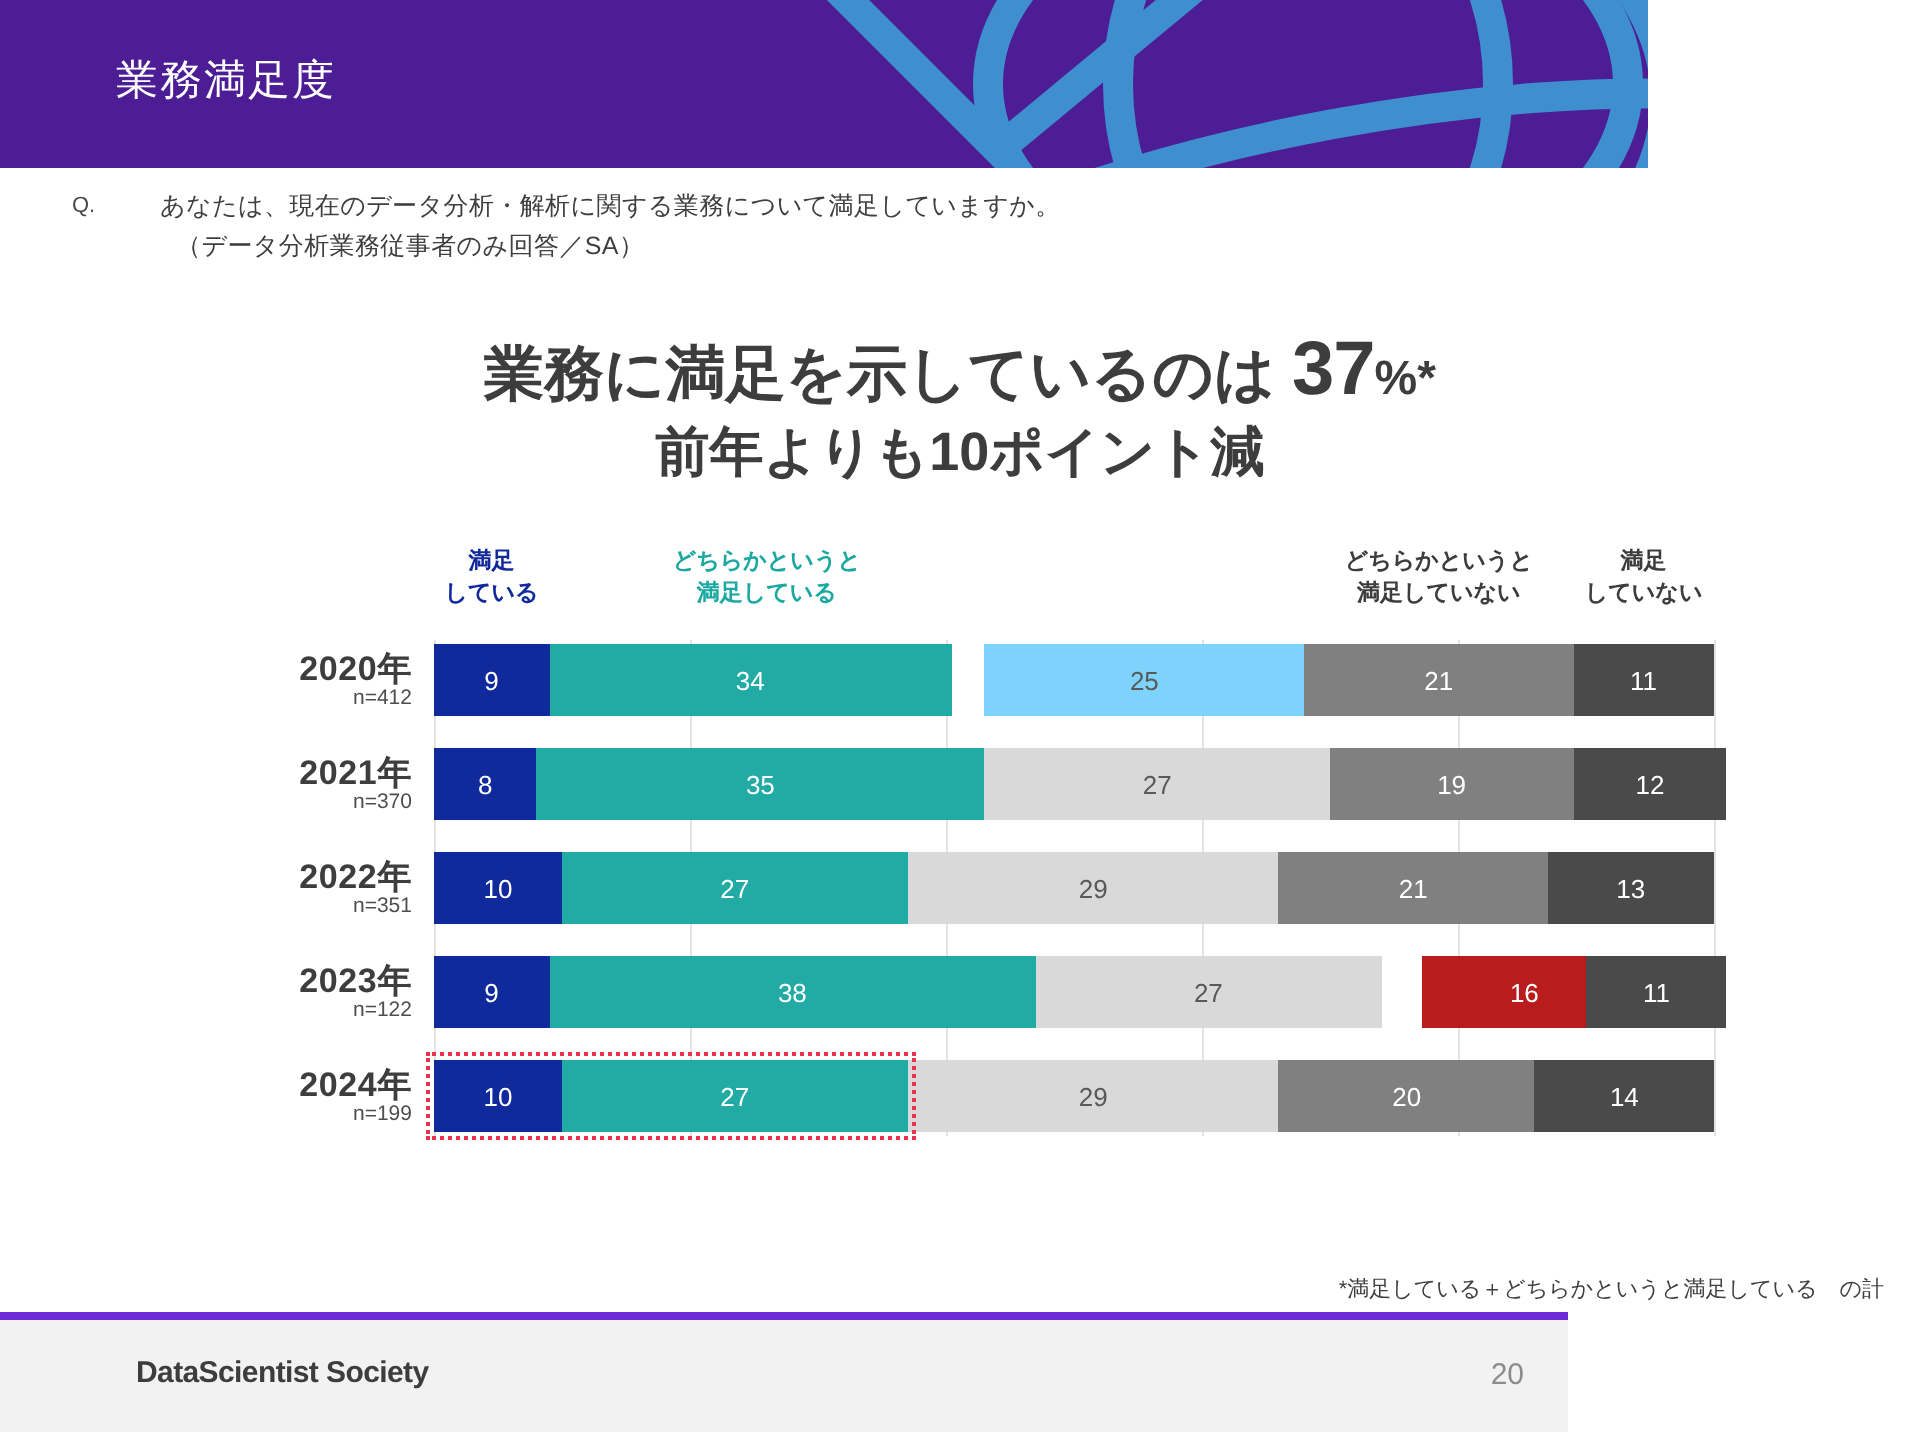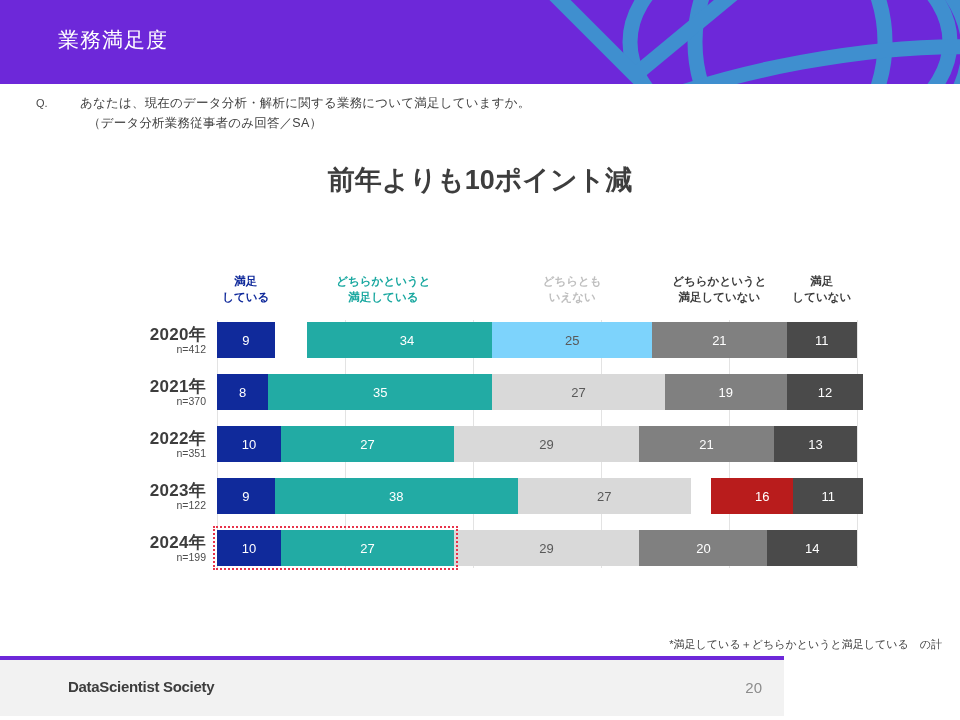--- a/index.html
+++ b/index.html
@@ -12,22 +12,22 @@
     background: #ffffff;
     font-family: "Liberation Sans", "DejaVu Sans", sans-serif;
     overflow: hidden;
     position: relative;
   }
 
   
   .header {
     position: absolute;
     left: 0; top: 0;
-    width: 960px; height: 84px;
-    background: #6d28d9;
+    width: 824px; height: 84px;
+    background: #4c1d95;
     overflow: hidden;
   }
   .header-watermark {
     position: absolute;
     right: 0; top: 0;
     width: 500px; height: 84px;
     opacity: 1;
   }
   .header-title {
     position: absolute;
@@ -215,36 +215,36 @@
   <div class="header-title">業務満足度</div>
 </div>
 
 <div class="question-block">
   <span class="q-mark">Q.</span>
   <span class="q-line1">あなたは、現在のデータ分析・解析に関する業務について満足していますか。</span>
   <span class="q-line2">（データ分析業務従事者のみ回答／SA）</span>
 </div>
 
 <div class="main-title">
+  <div class="title-line1">
+    <span>業務に満足を示しているのは</span>
+    <span class="big-number">37</span><span class="pct-star">%*</span>
+  </div>
   <div class="title-line2">前年よりも10ポイント減</div>
 </div>
 
 <div class="chart">
   <div class="legend-row" id="legend-row">
       <div class="legend-item" style="color: rgb(16, 42, 155); left: 175.8px; width: 140px; top: 2px;">
         <div>満足</div>
         <div>している</div>
       </div>
       <div class="legend-item" style="color: rgb(26, 168, 160); left: 313.4px; width: 140px; top: 2px;">
         <div>どちらかというと</div>
         <div>満足している</div>
-      </div>
-      <div class="legend-item" style="color: rgb(191, 191, 191); left: 502.2px; width: 140px; top: 2px;">
-        <div>どちらとも</div>
-        <div>いえない</div>
       </div>
       <div class="legend-item" style="color: rgb(61, 61, 61); left: 649.4px; width: 140px; top: 2px;">
         <div>どちらかというと</div>
         <div>満足していない</div>
       </div>
       <div class="legend-item" style="color: rgb(61, 61, 61); left: 751.8px; width: 140px; top: 2px;">
         <div>満足</div>
         <div>していない</div>
       </div>
     </div>
@@ -256,21 +256,21 @@
       <div class="gridline" style="left: 729px;"></div>
       <div class="gridline" style="left: 857px;"></div>
       <div class="ylabel" style="left: 88px; top: 3px;">
         <div class="ylabel-year">2020年</div>
         <div class="ylabel-n">n=412</div>
       </div>
       <div class="bar-row" style="top: 2px;">
         <div class="seg" style="left: 0px; width: 57.6px; background: rgb(16, 42, 155);">
           <span>9</span>
         </div>
-        <div class="seg" style="left: 57.6px; width: 201px; background: rgb(34, 171, 164); margin-left: 32px;">
+        <div class="seg" style="left: 57.6px; width: 201px; background: rgb(34, 171, 164);">
           <span>34</span>
         </div>
         <div class="seg light" style="left: 275.2px; width: 160px; background: #7dd3fc;">
           <span>25</span>
         </div>
         <div class="seg" style="left: 435.2px; width: 134.4px; background: rgb(128, 128, 128);">
           <span>21</span>
         </div>
         <div class="seg" style="left: 569.6px; width: 70.4px; background: rgb(74, 74, 74);">
           <span>11</span>

